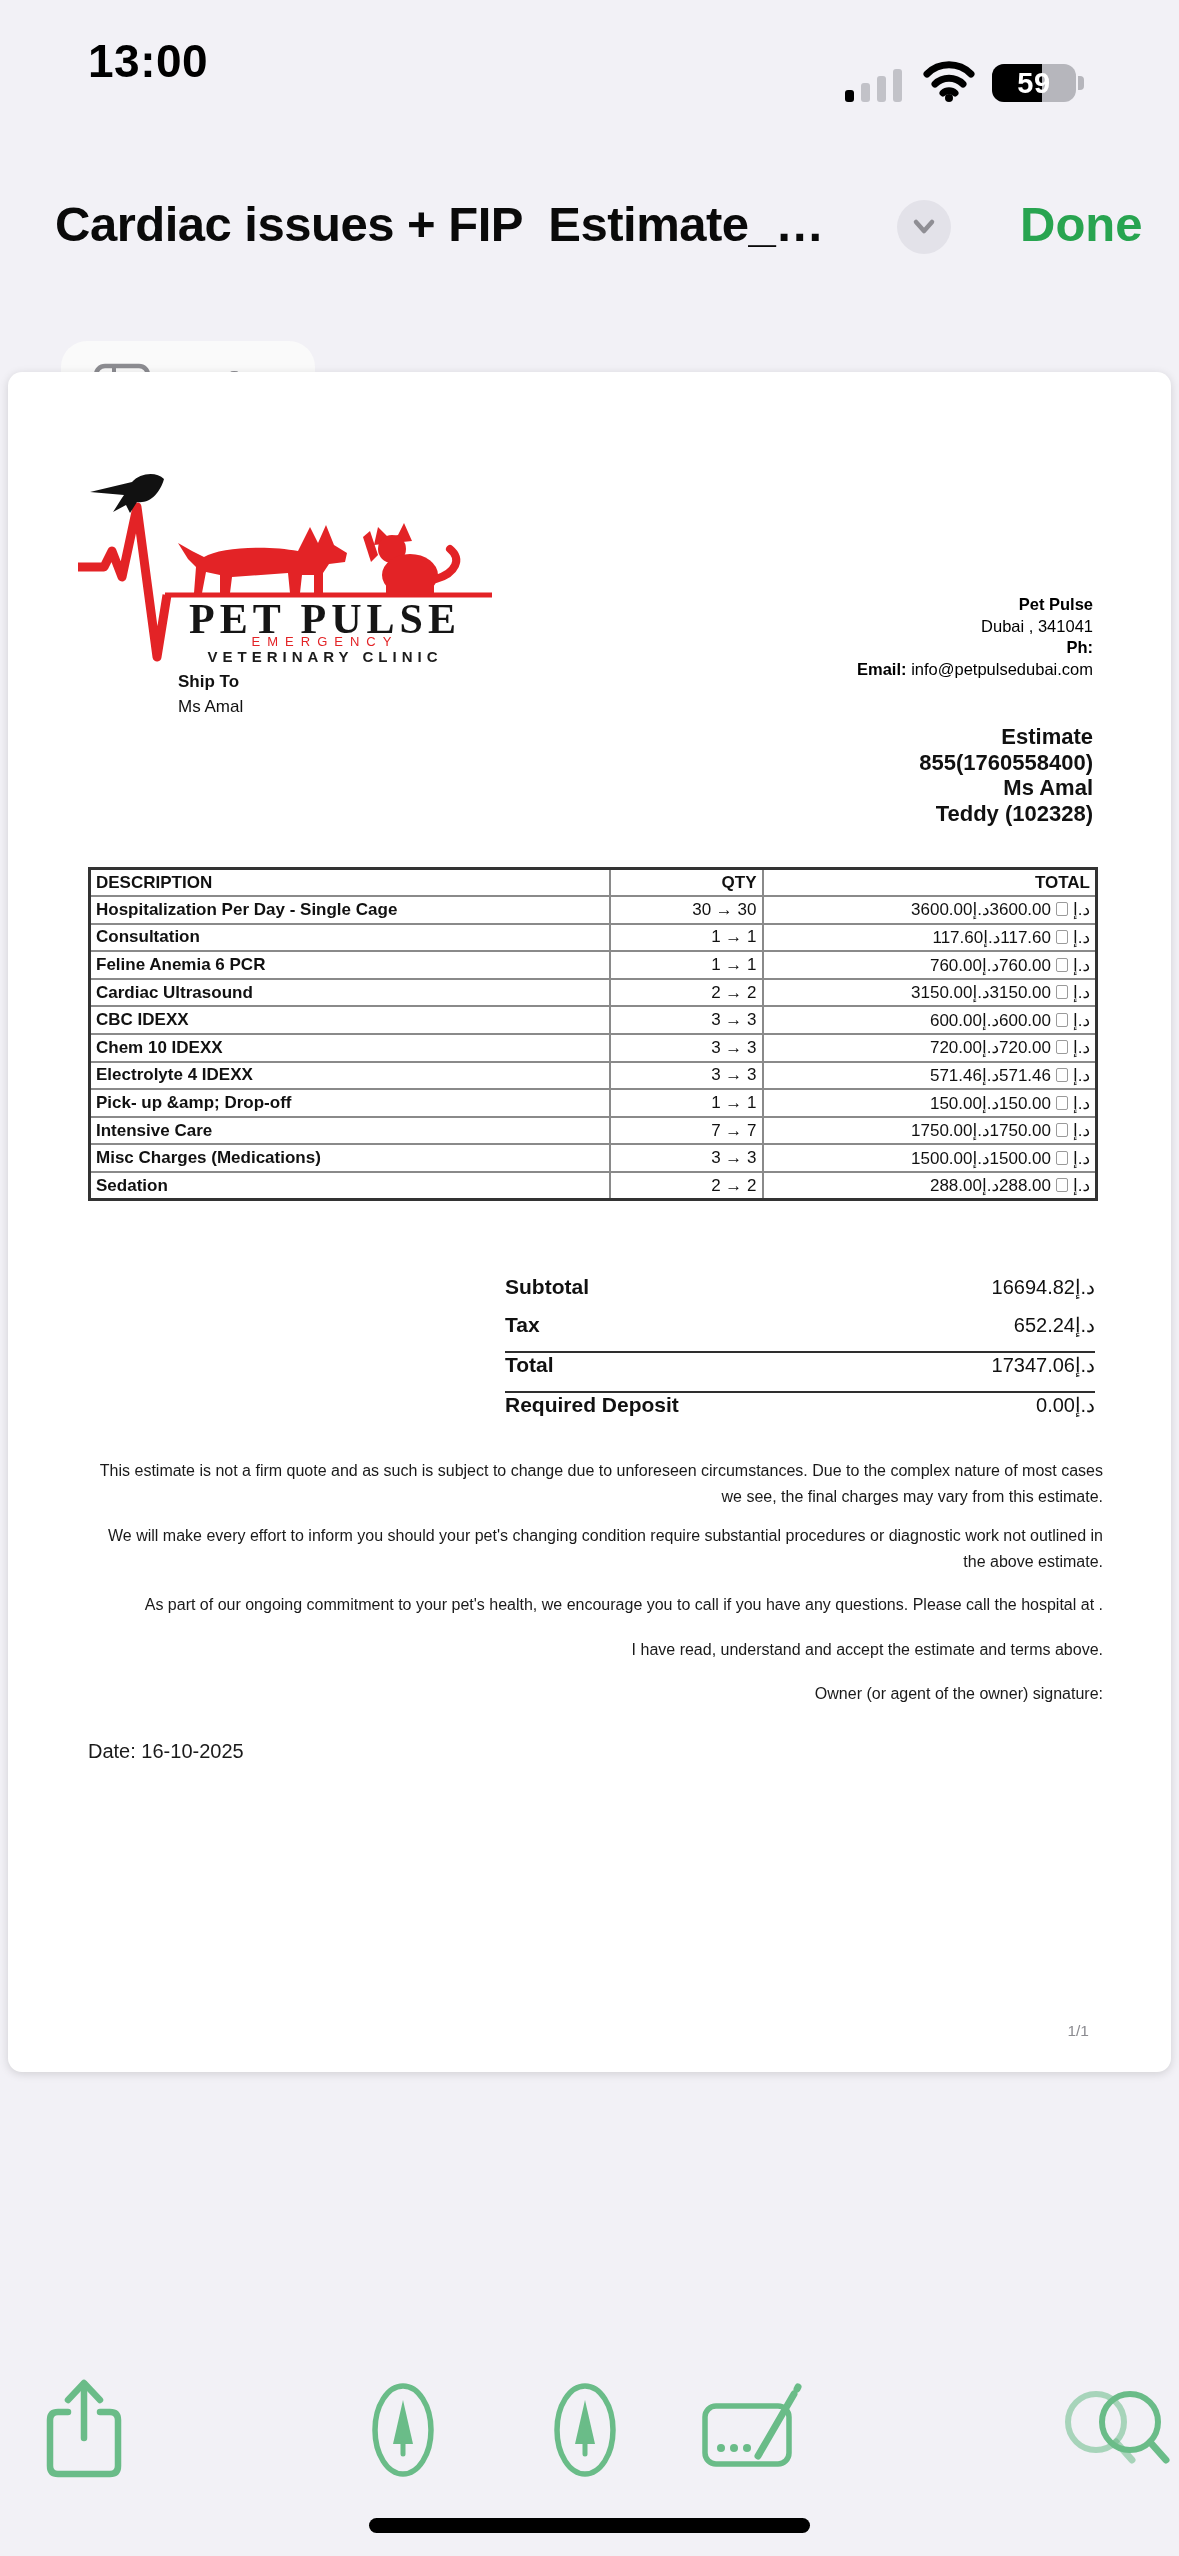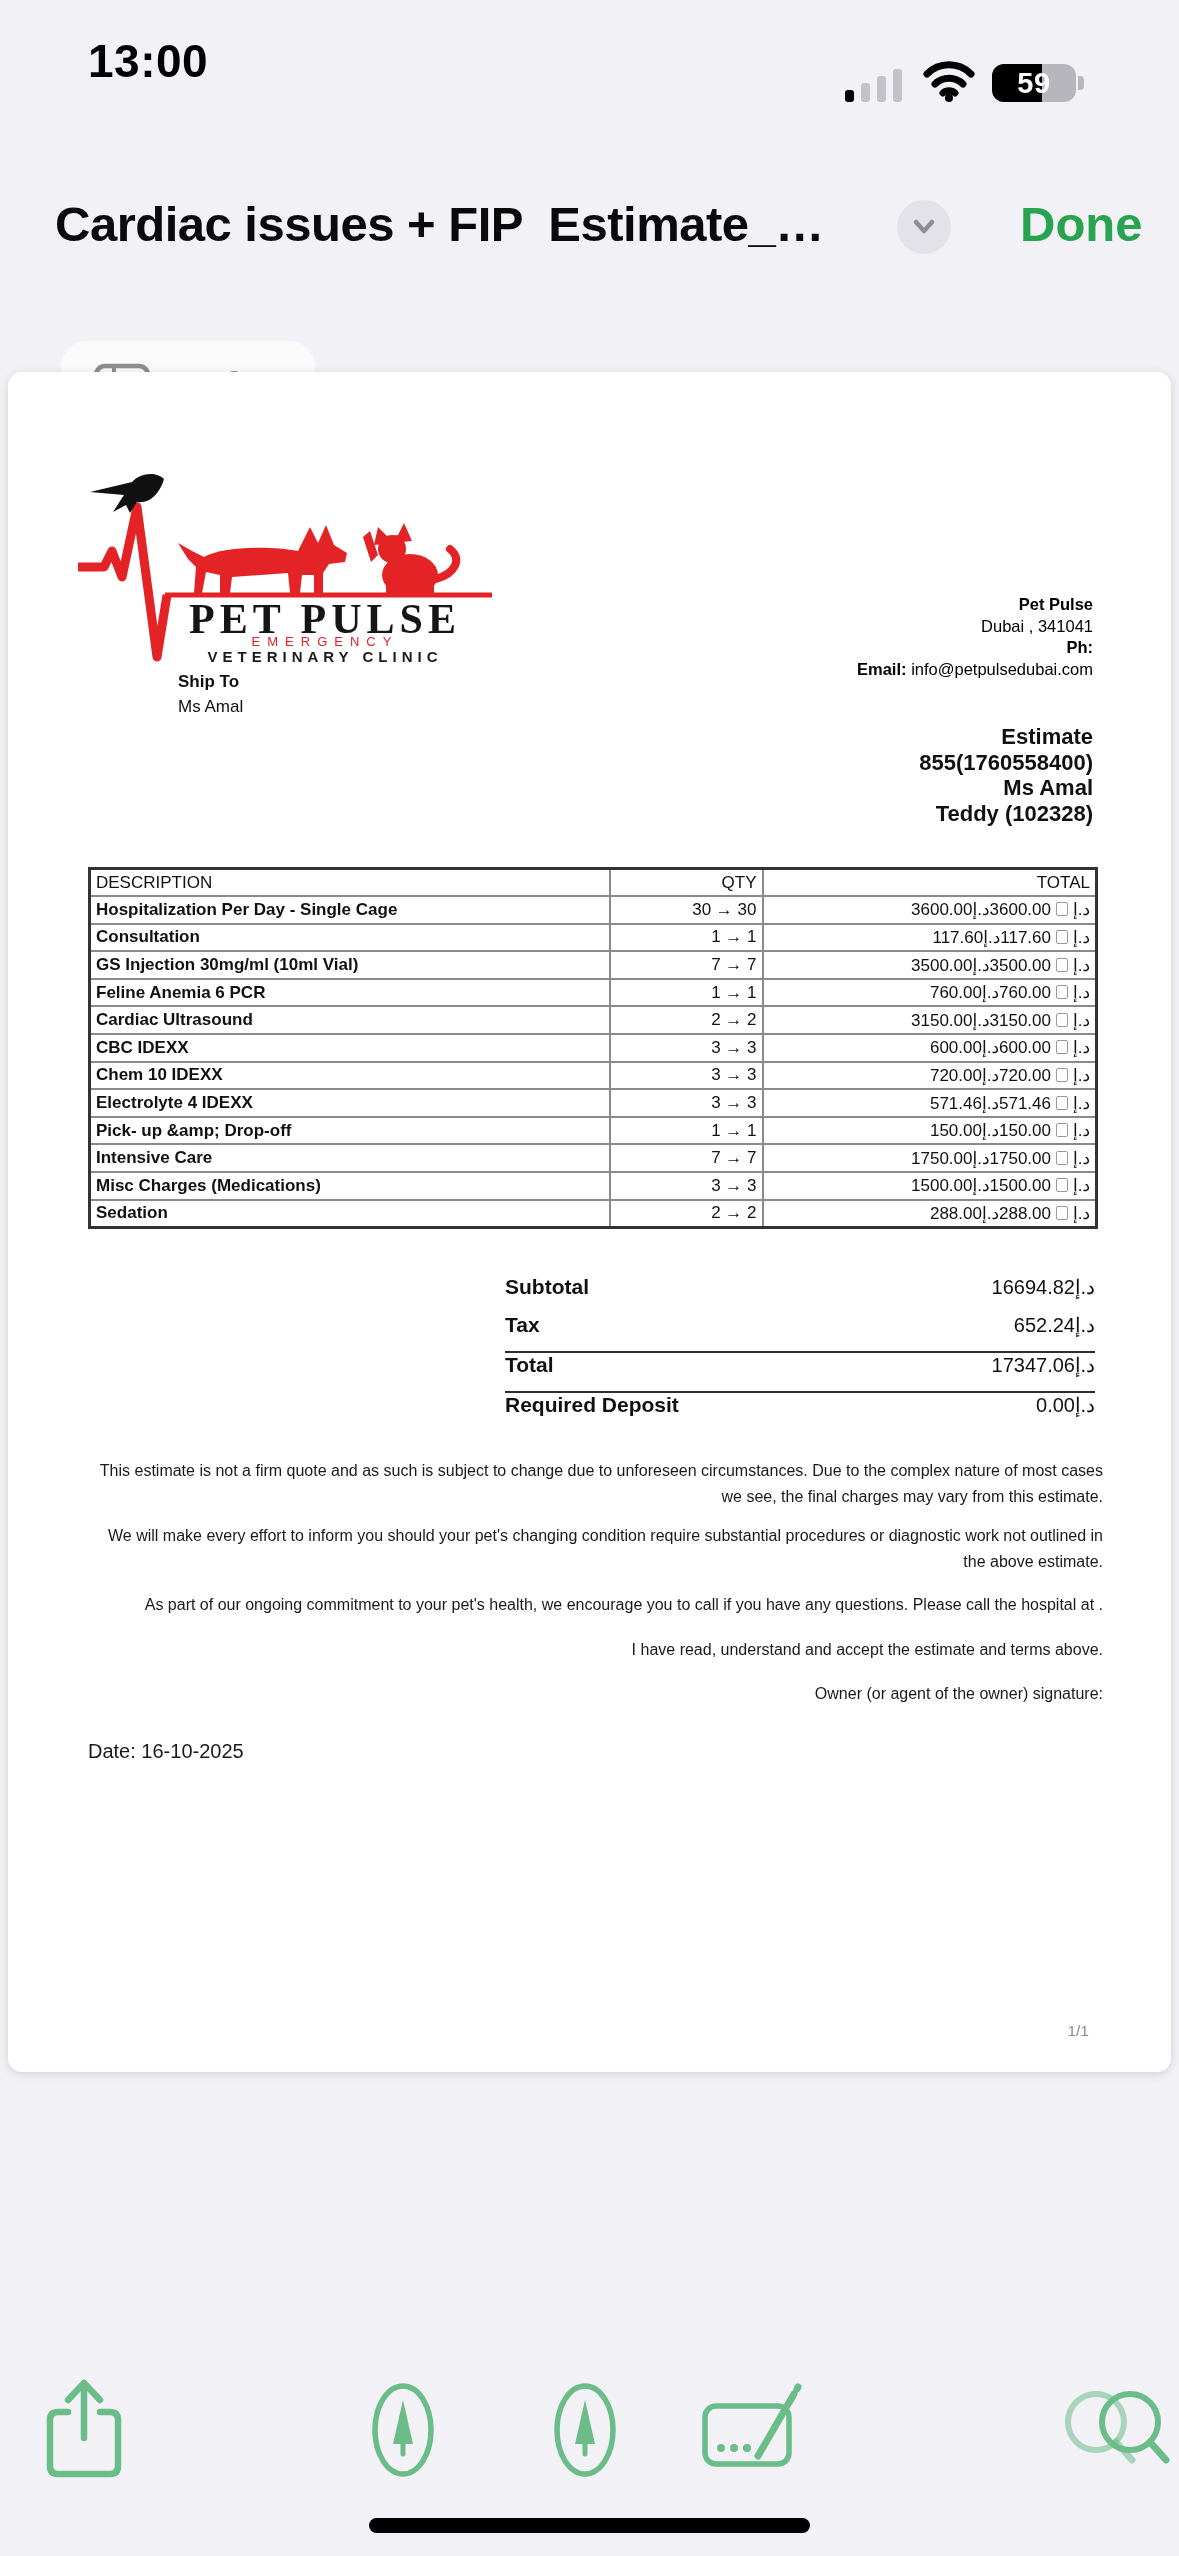--- a/index.html
+++ b/index.html
@@ -47,21 +47,21 @@
   .shipto{position:absolute;left:170px;top:297px;font-size:17px;line-height:25px;}
   .shipto .l{font-weight:700;}
   .clinic{position:absolute;right:78px;top:222px;text-align:right;font-size:16.5px;line-height:21.5px;color:#000;}
   .clinic b{font-weight:700;}
   .est-head{position:absolute;right:78px;top:352px;text-align:right;font-size:22px;font-weight:700;line-height:25.5px;}
   
   table.items{position:absolute;left:80px;top:495px;width:1007px;border-collapse:collapse;table-layout:fixed;}
   table.items th,table.items td{border:2px solid #8a8a8a;font-size:17px;padding:0 5px;height:27.6px;
     overflow:hidden;white-space:nowrap;}
   table.items{border:3px solid #333;}
-  table.items th{font-weight:400;text-align:left;}
+  table.items th{font-weight:700;text-align:left;}
   table.items th.r,table.items td.r{text-align:right;}
   table.items td.d{font-weight:700;}
   col.c1{width:520px;}col.c2{width:153px;}col.c3{width:334px;}
   .tofu{display:inline-block;width:12px;height:14px;border:1.5px solid #9a9a9a;border-radius:2px;
     margin:0 5px;vertical-align:-1px;}
   
   .totals{position:absolute;left:497px;top:903px;width:590px;}
   .totals .trow{display:flex;justify-content:space-between;align-items:baseline;height:38px;}
   .totals .tl{font-size:21px;font-weight:700;}
   .totals .tv{font-size:20px;}
@@ -188,25 +188,20 @@
       <tbody id="items-body">
           <tr>
             <td class="d">Hospitalization Per Day - Single Cage</td>
             <td class="r">30 → 30</td>
             <td class="r"><span>3600.00د.إ</span><span class="tofu"></span><span>3600.00د.إ</span></td>
           </tr>
           <tr>
             <td class="d">Consultation</td>
             <td class="r">1 → 1</td>
             <td class="r"><span>117.60د.إ</span><span class="tofu"></span><span>117.60د.إ</span></td>
-          </tr>
-          <tr>
-            <td class="d">GS Injection 30mg/ml (10ml Vial)</td>
-            <td class="r">7 → 7</td>
-            <td class="r"><span>3500.00د.إ</span><span class="tofu"></span><span>3500.00د.إ</span></td>
           </tr>
           <tr>
             <td class="d">Feline Anemia 6 PCR</td>
             <td class="r">1 → 1</td>
             <td class="r"><span>760.00د.إ</span><span class="tofu"></span><span>760.00د.إ</span></td>
           </tr>
           <tr>
             <td class="d">Cardiac Ultrasound</td>
             <td class="r">2 → 2</td>
             <td class="r"><span>3150.00د.إ</span><span class="tofu"></span><span>3150.00د.إ</span></td>

